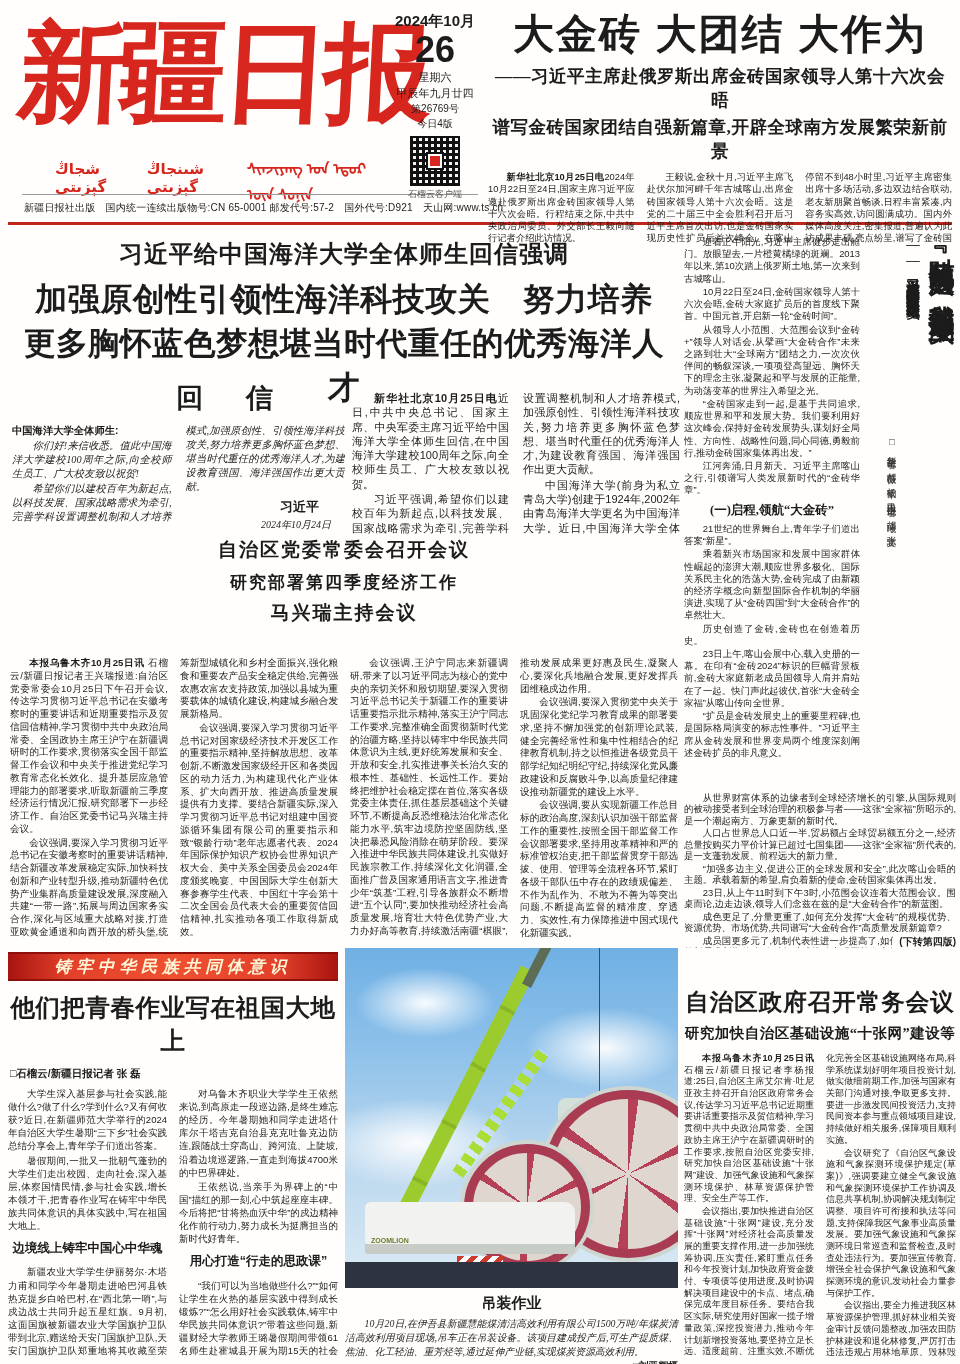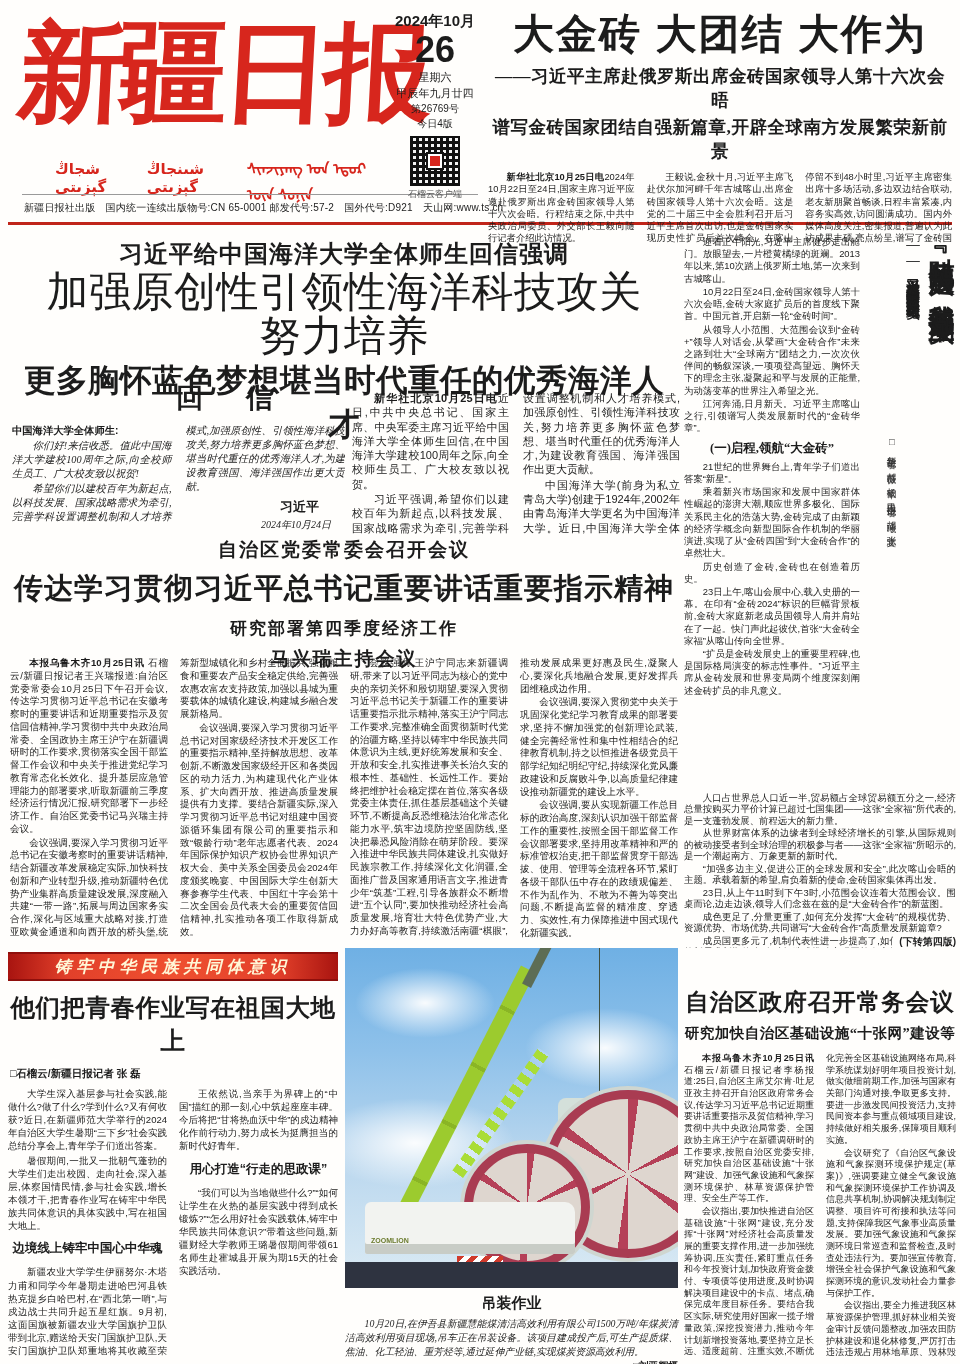--- a/index.html
+++ b/index.html
@@ -34,21 +34,21 @@
   
   #topstory{left:488px;top:10px;width:464px;height:208px;}
   #topstory .hl{font-size:41px;font-weight:900;text-align:center;letter-spacing:2px;line-height:48px;}
   #topstory .deck1{font-size:17.5px;font-weight:bold;text-align:center;margin-top:6px;letter-spacing:.5px;}
   #topstory .deck2{font-size:17.5px;font-weight:bold;text-align:center;margin-top:3px;letter-spacing:.5px;}
   #topstory .cols{margin-top:8px;height:80px;overflow:hidden;column-count:3;column-gap:12px;
                   font-size:9.3px;line-height:1.32;}
   
   #mainstory{left:10px;top:238px;width:668px;text-align:center;}
   #mainstory .kicker{font-size:24px;letter-spacing:1px;font-weight:bold;}
-  #mainstory .h1{font-size:42px;font-weight:400;letter-spacing:.5px;margin-top:0;line-height:44px;}
+  #mainstory .h1{font-size:32px;font-weight:700;letter-spacing:.5px;margin-top:7px;line-height:44px;}
   #mainstory .h2{font-size:31.5px;font-weight:900;letter-spacing:.5px;line-height:44px;}
   
   #letter{left:12px;top:380px;width:333px;height:150px;}
   #letter .ltitle{font-size:27px;font-weight:bold;letter-spacing:18px;text-align:center;margin-left:110px;}
   #letter .lbody{margin-top:8px;height:112px;overflow:hidden;column-count:2;column-gap:14px;
                  font-size:10.3px;line-height:1.36;font-style:italic;
                  font-family:"Liberation Serif","DejaVu Serif",serif;}
   #letter .salut{font-weight:bold;font-style:normal;font-family:"Liberation Sans","DejaVu Sans",sans-serif;}
   #letter .sig{text-align:right;font-weight:bold;font-size:13px;font-style:normal;
                font-family:"Liberation Sans","DejaVu Sans",sans-serif;padding-right:26px;margin-top:4px;}
@@ -179,61 +179,61 @@
   </div>
 
   <div id="letternews" class="abs jus">
     <p class="para"><b>新华社北京10月25日电</b><span>近日,中共中央总书记、国家主席、中央军委主席习近平给中国海洋大学全体师生回信,在中国海洋大学建校100周年之际,向全校师生员工、广大校友致以祝贺。</span></p>
   <p class="para">习近平强调,希望你们以建校百年为新起点,以科技发展、国家战略需求为牵引,完善学科设置调整机制和人才培养模式,加强原创性、引领性海洋科技攻关,努力培养更多胸怀蓝色梦想、堪当时代重任的优秀海洋人才,为建设教育强国、海洋强国作出更大贡献。</p>
       <p class="para">中国海洋大学(前身为私立青岛大学)创建于1924年,2002年由青岛海洋大学更名为中国海洋大学。近日,中国海洋大学全体师生给习近平总书记写信,汇报学校百年办学的奋斗历程,表达积极服务海洋强国建设和高质量发展,为全面推进强国建设、民族复兴伟业贡献力量的决心。</p>
     </div>
 
   <div id="comhead" class="abs">
     <div class="k">自治区党委常委会召开会议</div>
-    <div class="main serif">传达学习贯彻习近平总书记重要讲话重要指示精神</div>
     <div class="s1">研究部署第四季度经济工作</div>
     <div class="s2">马兴瑞主持会议</div>
   </div>
   <div id="combody" class="abs jus">
     <p class="para"><b>本报乌鲁木齐10月25日讯</b> <span>石榴云/新疆日报记者王兴瑞报道:自治区党委常委会10月25日下午召开会议,传达学习贯彻习近平总书记在安徽考察时的重要讲话和近期重要指示及贺信回信精神,学习贯彻中共中央政治局常委、全国政协主席王沪宁在新疆调研时的工作要求,贯彻落实全国干部监督工作会议和中央关于推进党纪学习教育常态化长效化、提升基层应急管理能力的部署要求,听取新疆前三季度经济运行情况汇报,研究部署下一步经济工作。自治区党委书记马兴瑞主持会议。</span></p>
   <p class="para">会议强调,要深入学习贯彻习近平总书记在安徽考察时的重要讲话精神,结合新疆改革发展稳定实际,加快科技创新和产业转型升级,推动新疆特色优势产业集群高质量建设发展,深度融入共建“一带一路”,拓展与周边国家务实合作,深化与区域重大战略对接,打造亚欧黄金通道和向西开放的桥头堡,统筹新型城镇化和乡村全面振兴,强化粮食和重要农产品安全稳定供给,完善强农惠农富农支持政策,加强以县城为重要载体的城镇化建设,构建城乡融合发展新格局。</p>
       <p class="para">会议强调,要深入学习贯彻习近平总书记对国家级经济技术开发区工作的重要指示精神,坚持解放思想、改革创新,不断激发国家级经开区和各类园区的动力活力,为构建现代化产业体系、扩大向西开放、推进高质量发展提供有力支撑。要结合新疆实际,深入学习贯彻习近平总书记对组建中国资源循环集团有限公司的重要指示和致“银龄行动”老年志愿者代表、2024年国际保护知识产权协会世界知识产权大会、美中关系全国委员会2024年度颁奖晚宴、中国国际大学生创新大赛参赛学生代表、中国红十字会第十二次全国会员代表大会的重要贺信回信精神,扎实推动各项工作取得新成效。</p>
       <p class="para">会议强调,王沪宁同志来新疆调研,带来了以习近平同志为核心的党中央的亲切关怀和殷切期望,要深入贯彻习近平总书记关于新疆工作的重要讲话重要指示批示精神,落实王沪宁同志工作要求,完整准确全面贯彻新时代党的治疆方略,坚持以铸牢中华民族共同体意识为主线,更好统筹发展和安全、开放和安全,扎实推进事关长治久安的根本性、基础性、长远性工作。要始终把维护社会稳定摆在首位,落实各级党委主体责任,抓住基层基础这个关键环节,不断提高反恐维稳法治化常态化能力水平,筑牢边境防控坚固防线,坚决把暴恐风险消除在萌芽阶段。要深入推进中华民族共同体建设,扎实做好民族宗教工作,持续深化文化润疆,全面推广普及国家通用语言文字,推进青少年“筑基”工程,引导各族群众不断增进“五个认同”,要加快推动经济社会高质量发展,培育壮大特色优势产业,大力办好高等教育,持续激活南疆“棋眼”,推动发展成果更好惠及民生,凝聚人心,要深化兵地融合发展,更好发挥兵团维稳戍边作用。</p>
       <p class="para">会议强调,要深入贯彻党中央关于巩固深化党纪学习教育成果的部署要求,坚持不懈加强党的创新理论武装,健全完善经常性和集中性相结合的纪律教育机制,持之以恒推进各级党员干部学纪知纪明纪守纪,持续深化党风廉政建设和反腐败斗争,以高质量纪律建设推动新疆党的建设上水平。</p>
       <p class="para">会议强调,要从实现新疆工作总目标的政治高度,深刻认识加强干部监督工作的重要性,按照全国干部监督工作会议部署要求,坚持用改革精神和严的标准管权治吏,把干部监督贯穿干部选拔、使用、管理等全流程各环节,紧盯各级干部队伍中存在的政绩观偏差、不作为乱作为、不敢为不善为等突出问题,不断提高监督的精准度、穿透力、实效性,有力保障推进中国式现代化新疆实践。</p>
     </div>
 
   <div id="chron" class="abs">
     <div class="top">
       <div class="ctext jus">
         <div>
             <p class="para">迎着正午阳光,习近平主席健步走出舱门。放眼望去,一片橙黄橘绿的斑斓。2013年以来,第10次踏上俄罗斯土地,第一次来到古城喀山。</p>
             <p class="para">10月22日至24日,金砖国家领导人第十六次会晤,金砖大家庭扩员后的首度线下聚首。中国元首,开启新一轮“金砖时间”。</p>
             <p class="para">从领导人小范围、大范围会议到“金砖+”领导人对话会,从擘画“大金砖合作”未来之路到壮大“全球南方”团结之力,一次次伙伴间的畅叙深谈,一项项登高望远、胸怀天下的理念主张,凝聚起和平与发展的正能量,为动荡变革的世界注入希望之光。</p>
+            <p class="para">“金砖国家走到一起,是基于共同追求,顺应世界和平和发展大势。我们要利用好这次峰会,保持好金砖发展势头,谋划好全局性、方向性、战略性问题,同心同德,勇毅前行,推动金砖国家集体再出发。”</p>
             <p class="para">江河奔涌,日月新天。习近平主席喀山之行,引领谱写人类发展新时代的“金砖华章”。</p>
           </div>
         <div class="sechead serif">(一)启程,领航“大金砖”</div>
         <div>
             <p class="para">21世纪的世界舞台上,青年学子们道出答案“新星”。</p>
             <p class="para">乘着新兴市场国家和发展中国家群体性崛起的澎湃大潮,顺应世界多极化、国际关系民主化的浩荡大势,金砖完成了由新颖的经济学概念向新型国际合作机制的华丽演进,实现了从“金砖四国”到“大金砖合作”的卓然壮大。</p>
             <p class="para">历史创造了金砖,金砖也在创造着历史。</p>
             <p class="para">23日上午,喀山会展中心,载入史册的一幕。在印有“金砖2024”标识的巨幅背景板前,金砖大家庭新老成员国领导人肩并肩站在了一起。快门声此起彼伏,首张“大金砖全家福”从喀山传向全世界。</p>
             <p class="para">“扩员是金砖发展史上的重要里程碑,也是国际格局演变的标志性事件。”习近平主席从金砖发展和世界变局两个维度深刻阐述金砖扩员的非凡意义。</p>
           </div>
       </div>
       <div class="vert">
         <div class="vtitle">『时代的风浪越大,我们越要勇立潮头』</div>
         <div class="vsub serif">——习近平主席赴俄罗斯喀山出席金砖国家领导人第十六次会晤纪实</div>
         <div class="vby">□新华社记者 郝薇薇 杨依军 人民日报记者 胡泽曦 张志文</div>
       </div>
     </div>
     <div class="bottom jus">
       <div>
+          <p class="para">从世界财富体系的边缘者到全球经济增长的引擎,从国际规则的被动接受者到全球治理的积极参与者——这张“全家福”所昭示的,是一个潮起南方、万象更新的新时代。</p>
           <p class="para">人口占世界总人口近一半,贸易额占全球贸易额五分之一,经济总量按购买力平价计算已超过七国集团——这张“全家福”所代表的,是一支蓬勃发展、前程远大的新力量。</p>
-          <p class="para">从世界财富体系的边缘者到全球经济增长的引擎,从国际规则的被动接受者到全球治理的积极参与者——这张“全家福”所昭示的,是一个潮起南方、万象更新的新时代。</p>
           <p class="para">“加强多边主义,促进公正的全球发展和安全”,此次喀山会晤的主题。承载着新的希望,肩负着新的使命,金砖国家集体再出发。</p>
           <p class="para">23日,从上午11时到下午3时,小范围会议连着大范围会议。围桌而论,边走边谈,领导人们念兹在兹的是“大金砖合作”的新蓝图。</p>
           <p class="para">成色更足了,分量更重了,如何充分发挥“大金砖”的规模优势、资源优势、市场优势,共同谱写“大金砖合作”高质量发展新篇章?</p>
           <p class="para">成员国更多元了,机制代表性进一步提高了,如何更好回应各方的新需求新期待,把金砖打造成推动实现平等有序的世界多极化、普惠包容的经济全球化的支柱力量?</p>
         </div>
       <span class="cont">(下转第四版)</span>
     </div>
   </div>
 
   <div id="youth" class="abs">
@@ -246,20 +246,21 @@
             <p class="para">大学生深入基层参与社会实践,能做什么?做了什么?学到什么?又有何收获?近日,在新疆师范大学举行的2024年自治区大学生暑期“三下乡”社会实践总结分享会上,青年学子们道出答案。</p>
             <p class="para">暑假期间,一批又一批朝气蓬勃的大学生们走出校园、走向社会,深入基层,体察国情民情,参与社会实践,增长本领才干,把青春作业写在铸牢中华民族共同体意识的具体实践中,写在祖国大地上。</p>
           </div>
         <div class="sub">边境线上铸牢中国心中华魂</div>
         <div>
             <p class="para">新疆农业大学学生伊丽努尔·木塔力甫和同学今年暑期走进哈巴河县铁热克提乡白哈巴村,在“西北第一哨”,与戍边战士共同升起五星红旗。9月初,这面国旗被新疆农业大学国旗护卫队带到北京,赠送给天安门国旗护卫队,天安门国旗护卫队郑重地将其收藏至荣誉室内。</p>
           </div>
       </div>
       <div class="col jus">
         <div>
+            <p class="para">对乌鲁木齐职业大学学生王依然来说,到高原走一段巡边路,是终生难忘的经历。今年暑期她和同学走进塔什库尔干塔吉克自治县克克吐鲁克边防连,跟随战士穿高山、跨河流、上陡坡,沿着边境巡逻路,一直走到海拔4700米的中巴界碑处。</p>
             <p class="para">王依然说,当亲手为界碑上的“中国”描红的那一刻,心中筑起座座丰碑。今后将把“甘将热血沃中华”的戍边精神化作前行动力,努力成长为挺膺担当的新时代好青年。</p>
           </div>
         <div class="sub">用心打造“行走的思政课”</div>
         <div>
             <p class="para">“我们可以为当地做些什么?”“如何让学生在火热的基层实践中得到成长锻炼?”“怎么用好社会实践载体,铸牢中华民族共同体意识?”带着这些问题,新疆财经大学教师王璐暑假期间带领61名师生赴霍城县开展为期15天的社会实践活动。</p>
           </div>
       </div>
     </div>
   </div>
 

